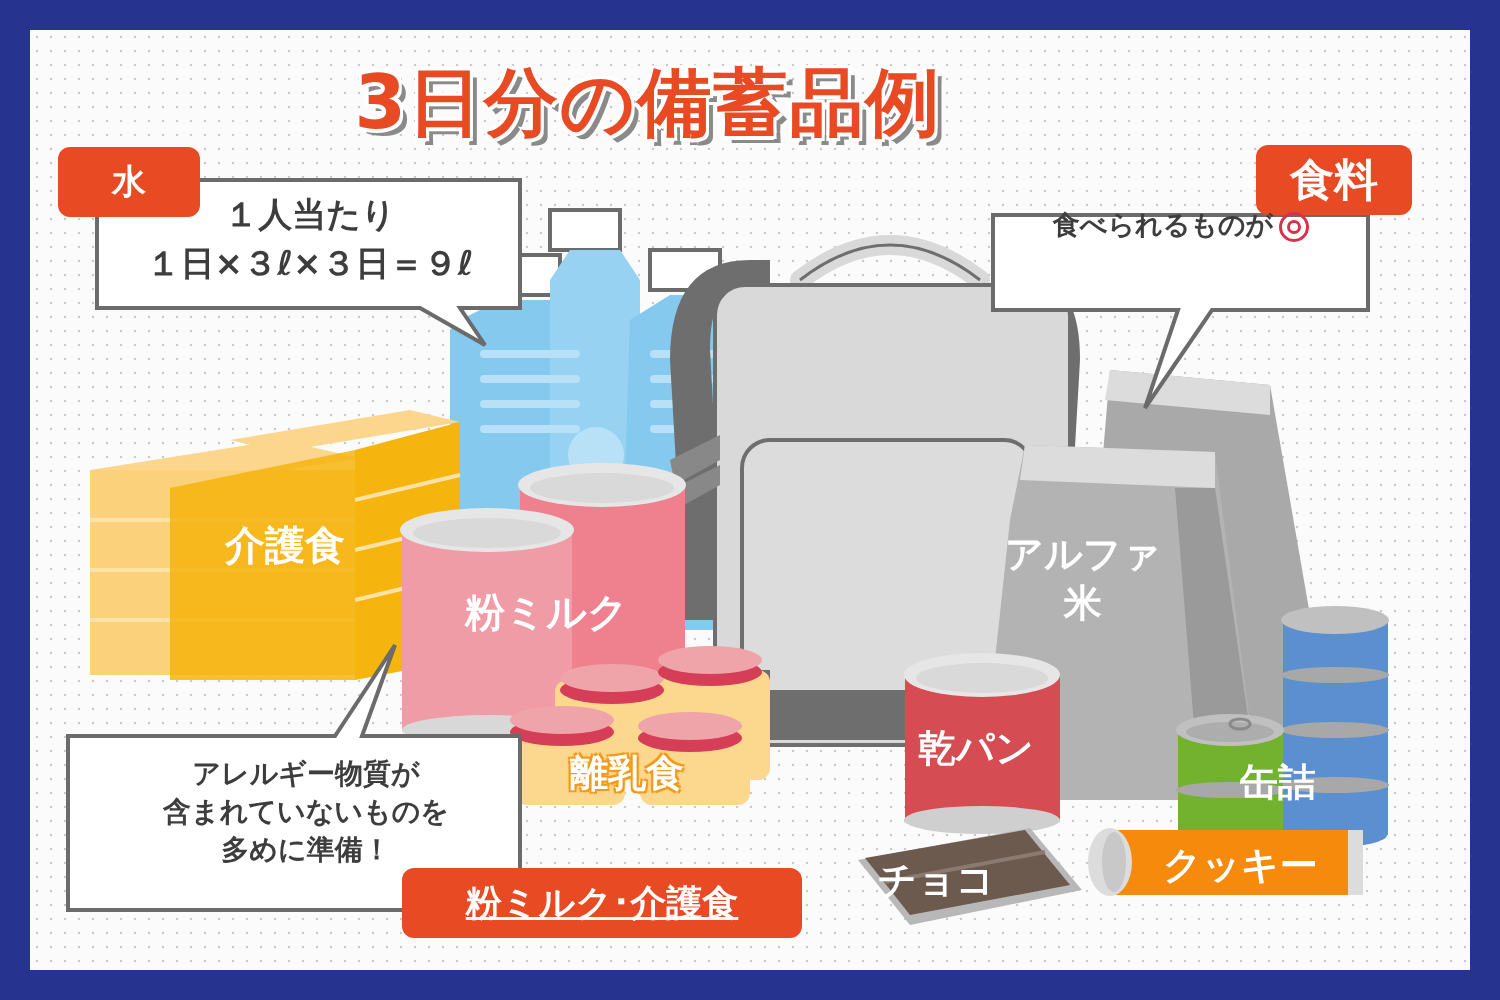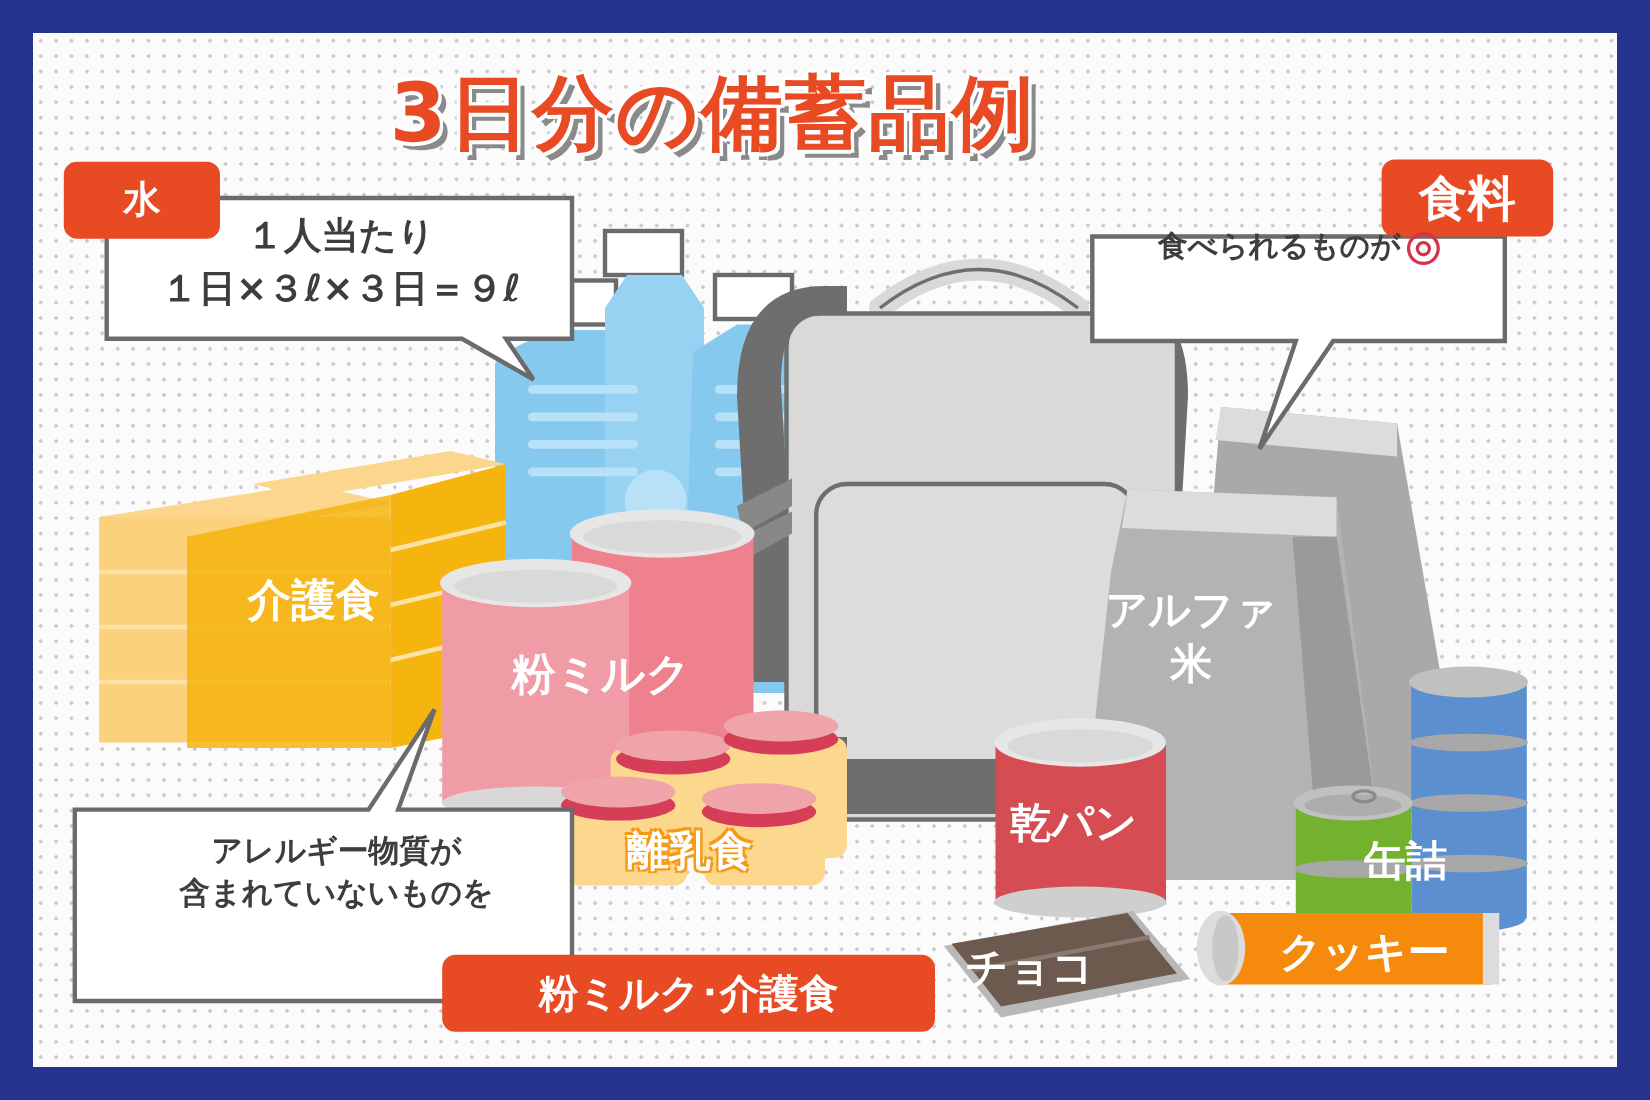--- a/index.html
+++ b/index.html
@@ -154,34 +154,35 @@
       <path d="M963 185 L1338 185 L1338 280 L1182 280 L1115 378 L1148 280 L963 280 Z" fill="#fff" stroke="#6b6b6b" stroke-width="4"></path>
     </g>
 
     <g>
       <path d="M38 706 L305 706 L365 615 L332 706 L490 706 L490 880 L38 880 Z" fill="#fff" stroke="#6b6b6b" stroke-width="4"></path>
     </g>
   </svg>
 
   <div class="tag" style="left:28px;top:117px;width:142px;height:70px;font-size:34px;">水</div>
   <div class="tag" style="left:1226px;top:115px;width:156px;height:70px;font-size:44px;">食料</div>
-  <div class="tag" style="left:372px;top:838px;width:448px;height:70px;font-size:36px;">粉ミルク･介護食</div>
+  <div class="tag" style="left:372px;top:838px;width:400px;height:70px;font-size:36px;text-decoration:underline;">粉ミルク･介護食</div>
 
   <div class="bubble-text" style="left:70px;top:160px;width:420px;font-size:34px;">
     <div>１人当たり</div>
     <div>１日×３ℓ×３日＝９ℓ</div>
   </div>
 
   <div class="bubble-text" style="left:966px;top:175px;width:370px;font-size:27px;">
     <div><span>食べられるものが</span><span class="circle-mark"></span></div>
   </div>
 
   <div class="bubble-text" style="left:51px;top:725px;width:450px;font-size:28px;line-height:1.35;">
     <div>アレルギー物質が</div>
     <div>含まれていないものを</div>
+    <div>多めに準備！</div>
   </div>
 
   <div class="lbl" style="left:195px;top:488px;font-size:40px;">介護食</div>
   <div class="lbl" style="left:435px;top:555px;font-size:40px;">粉ミルク</div>
   <div class="lbl" style="left:540px;top:718px;font-size:38px;color:#fff;text-shadow:0 0 4px #f39b1a,2px 2px 0 #f39b1a,-2px -2px 0 #f39b1a,2px -2px 0 #f39b1a,-2px 2px 0 #f39b1a;">離乳食</div>
   <div class="lbl" style="left:975px;top:500px;font-size:38px;line-height:1.3;">
     <div>アルファ</div>
     <div>米</div>
   </div>
   <div class="lbl" style="left:888px;top:693px;font-size:38px;">乾パン</div>

